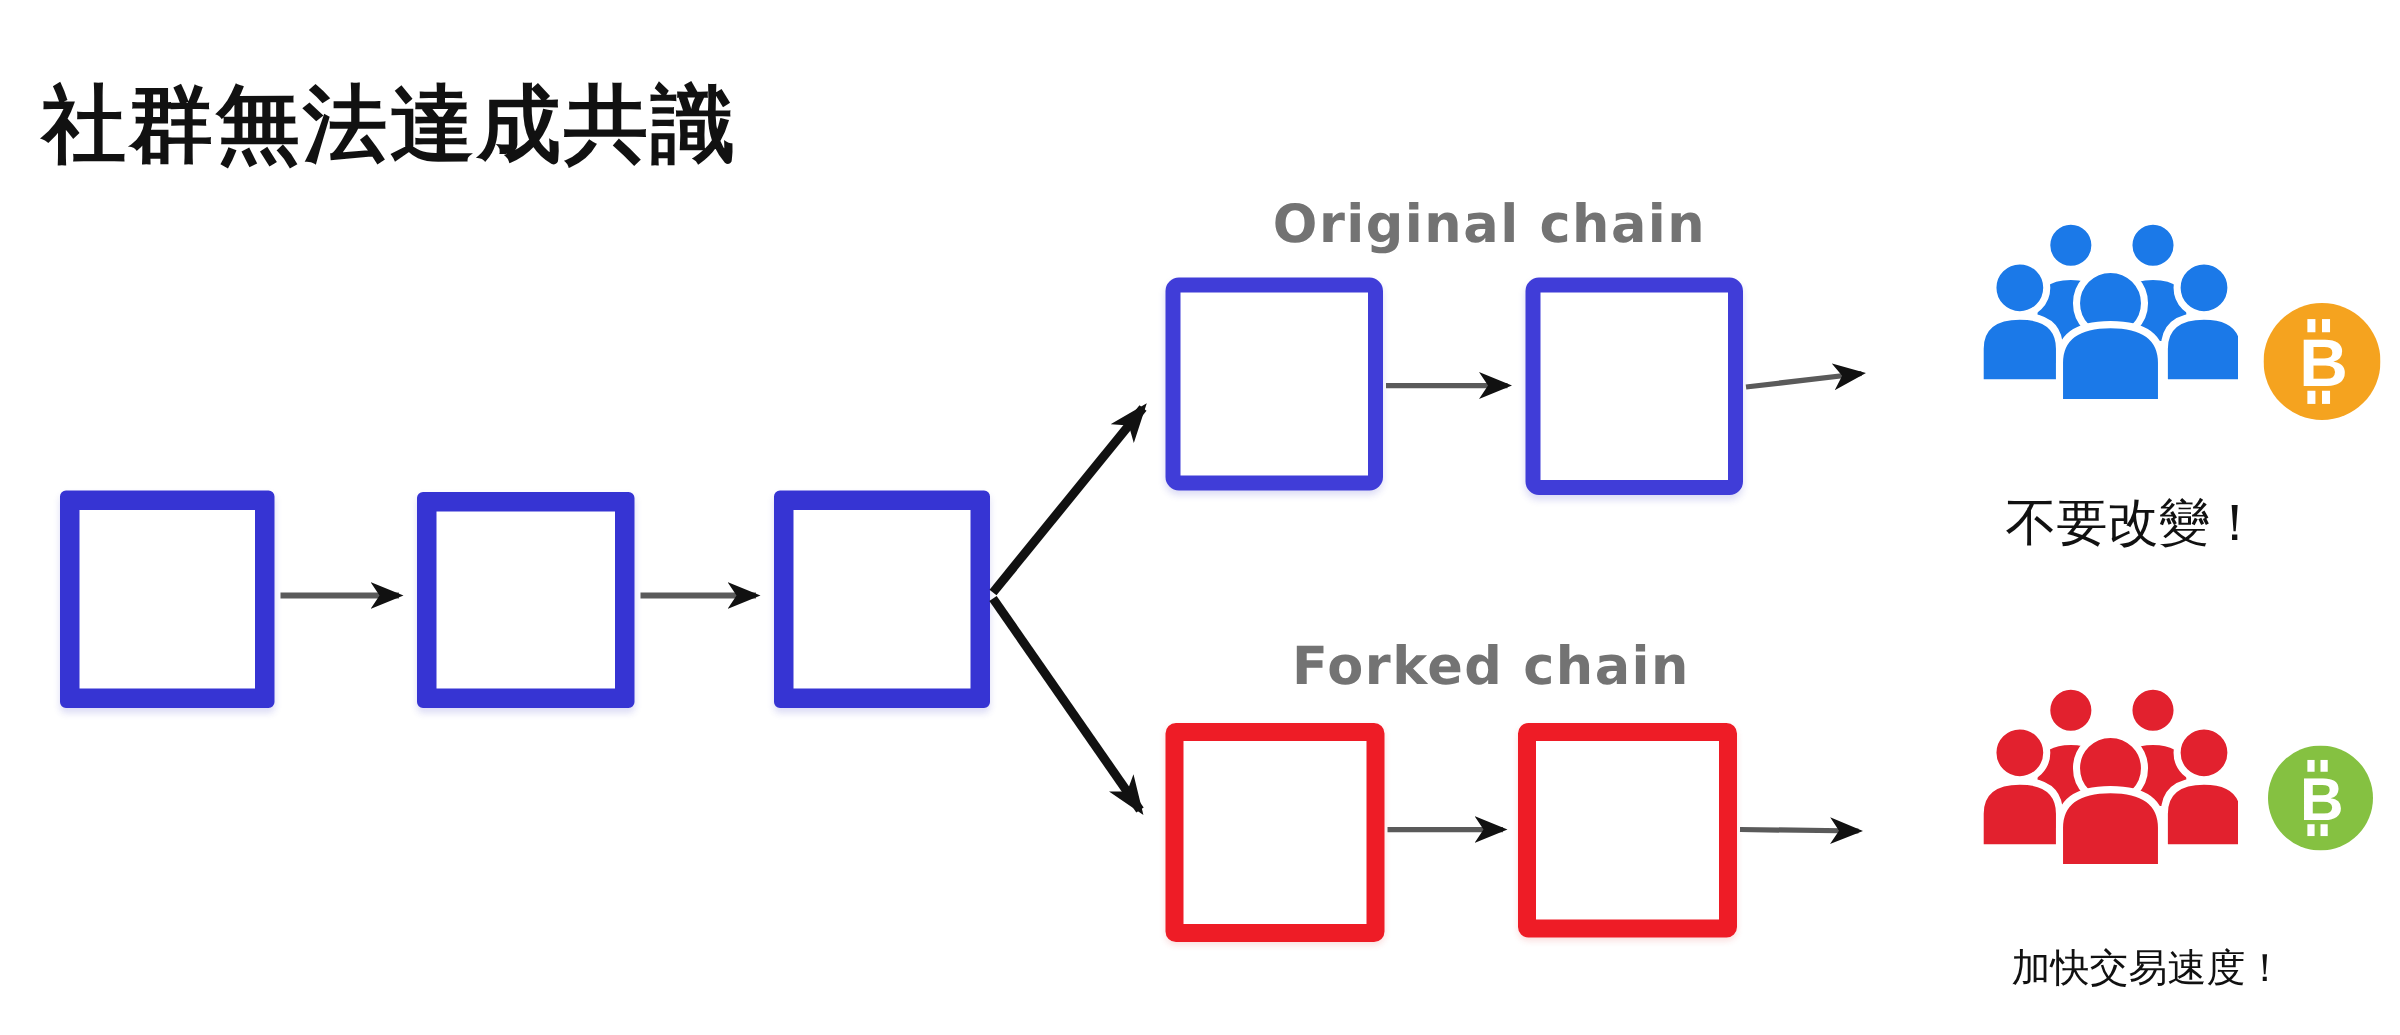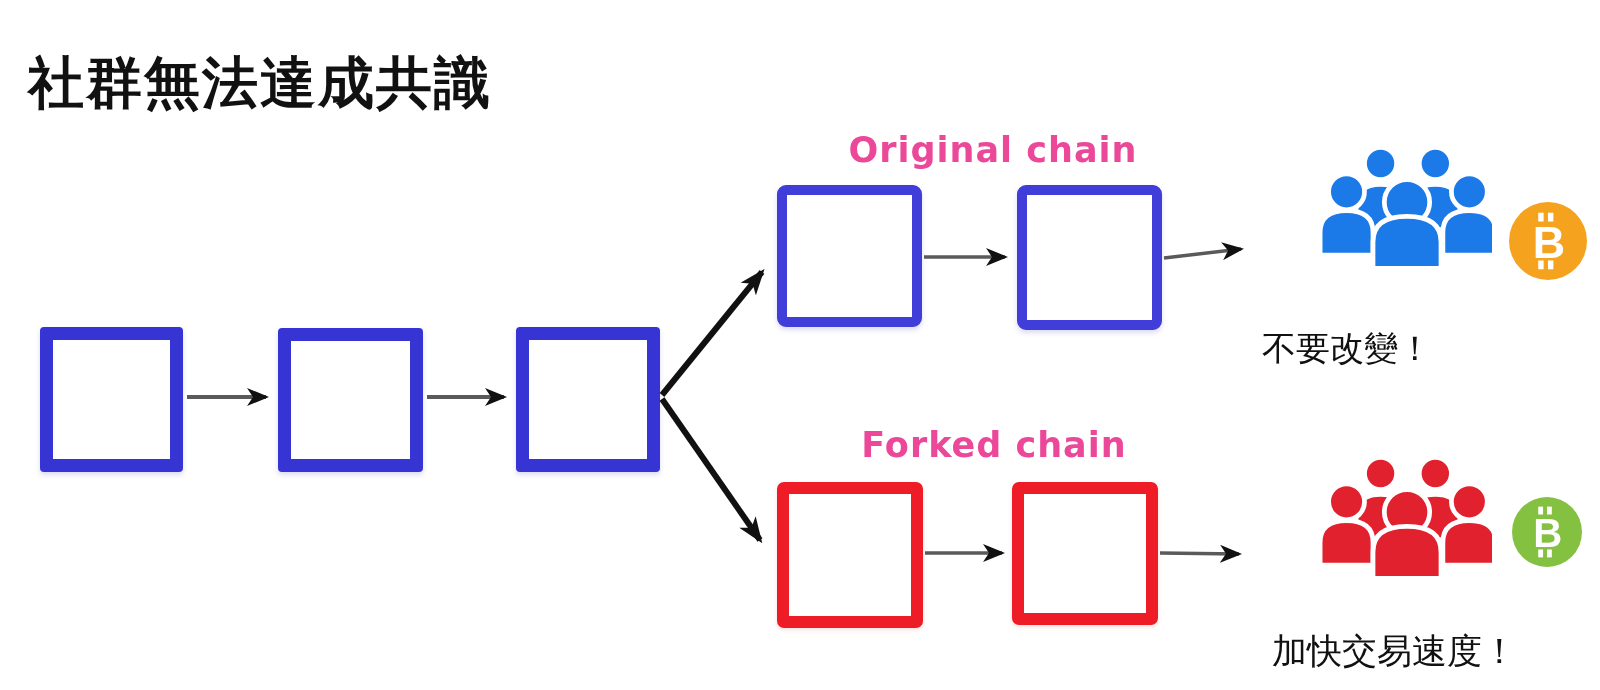--- a/index.html
+++ b/index.html
@@ -42,35 +42,35 @@
     border-radius:7px;
     box-shadow:0 2px 4px rgba(220,40,40,0.15);
   }
 
   .chain-label{
     position:absolute;
     width:360px;
     text-align:center;
     font-size:35px;
     font-weight:700;
-    color:#ec4899;
+    color:#737373;
     letter-spacing:1px;
     white-space:nowrap;
   }
 
   .caption{
     position:absolute;
     width:320px;
-    text-align:left;
+    text-align:center;
     font-family:Liberation Mono, monospace;
     color:var(--text);
     white-space:nowrap;
   }
   .caption.blue-group{left:1262px;top:326px;font-size:34px;}
-  .caption.red-group{left:1272px;top:628px;font-size:35px;}
+  .caption.red-group{left:1272px;top:628px;font-size:26px;}
 
   .arrow-layer{position:absolute;left:0;top:0;}
 
   .crowd{position:absolute;}
   .crowd .person{stroke:#ffffff;stroke-width:5;}
   .crowd.blue .person{fill:var(--crowd-blue);}
   .crowd.red .person{fill:var(--crowd-red);}
 
   .coin{position:absolute;}
   .coin .disc.orange{fill:var(--coin-orange);}

